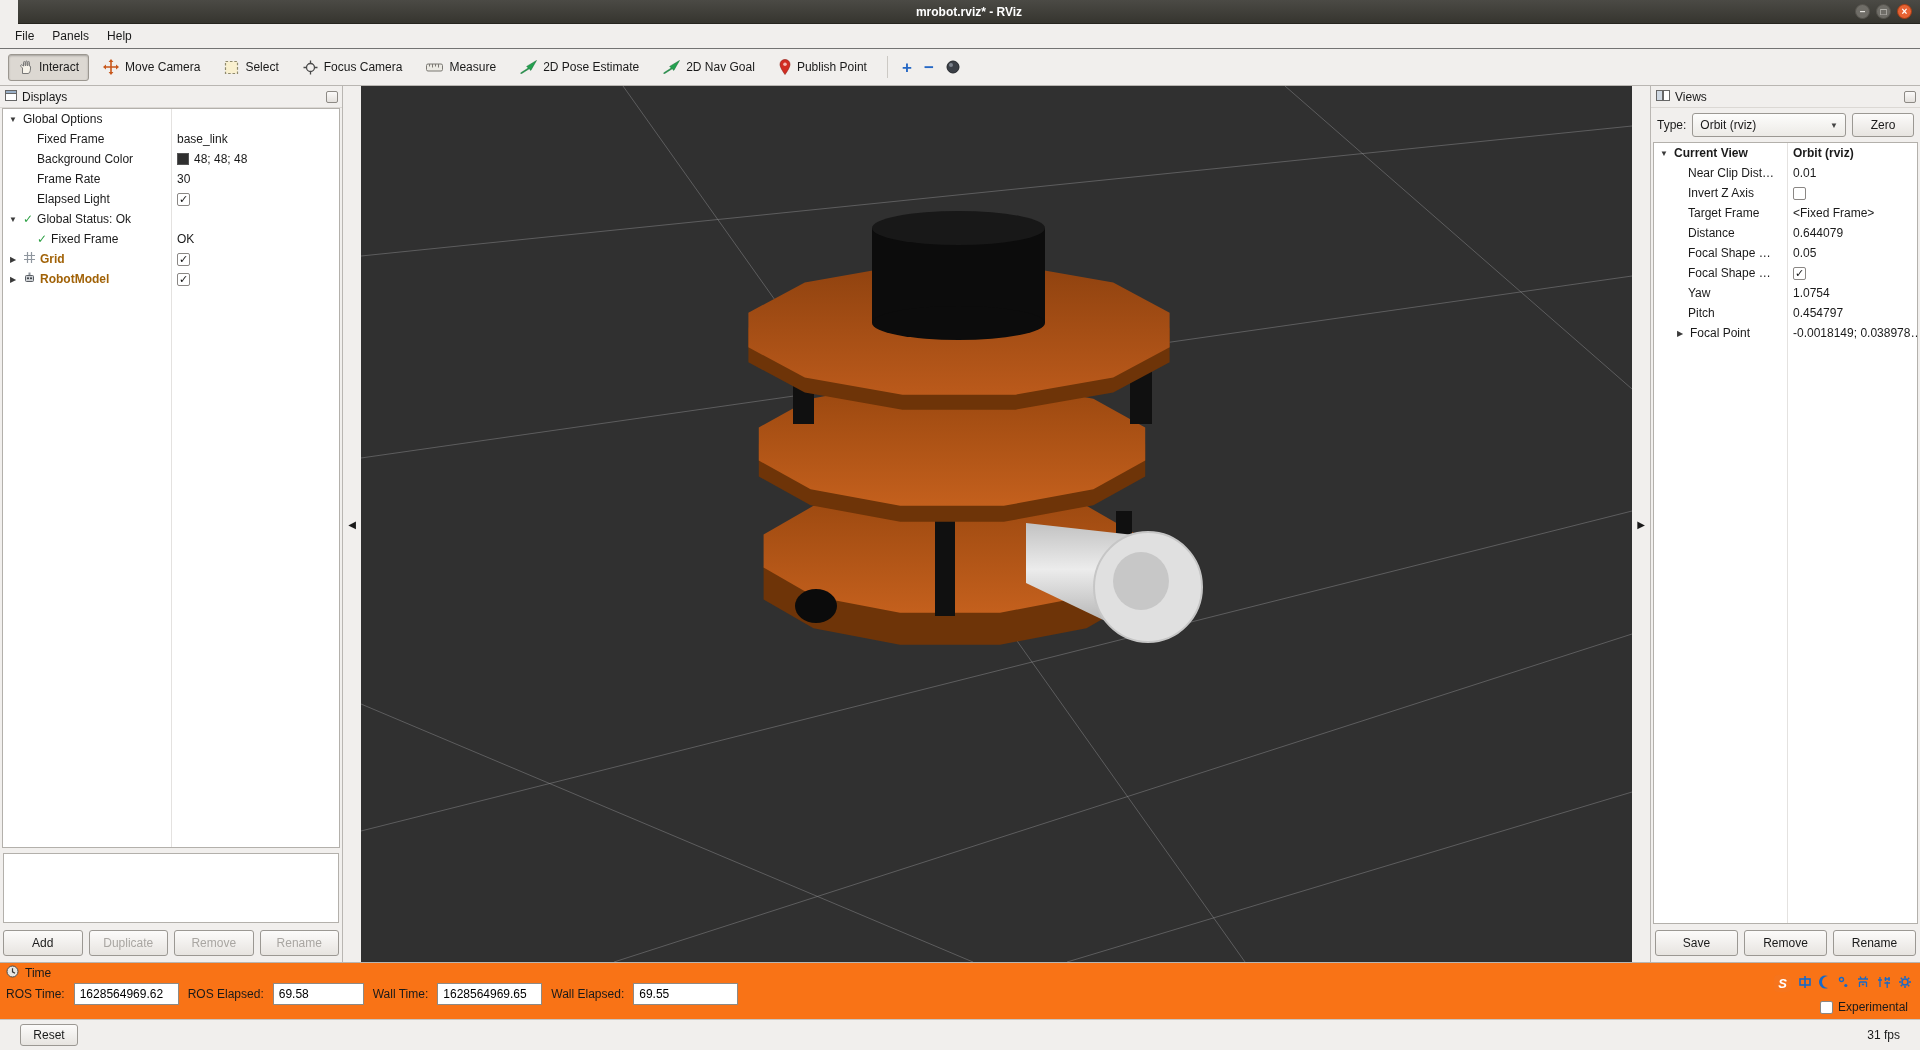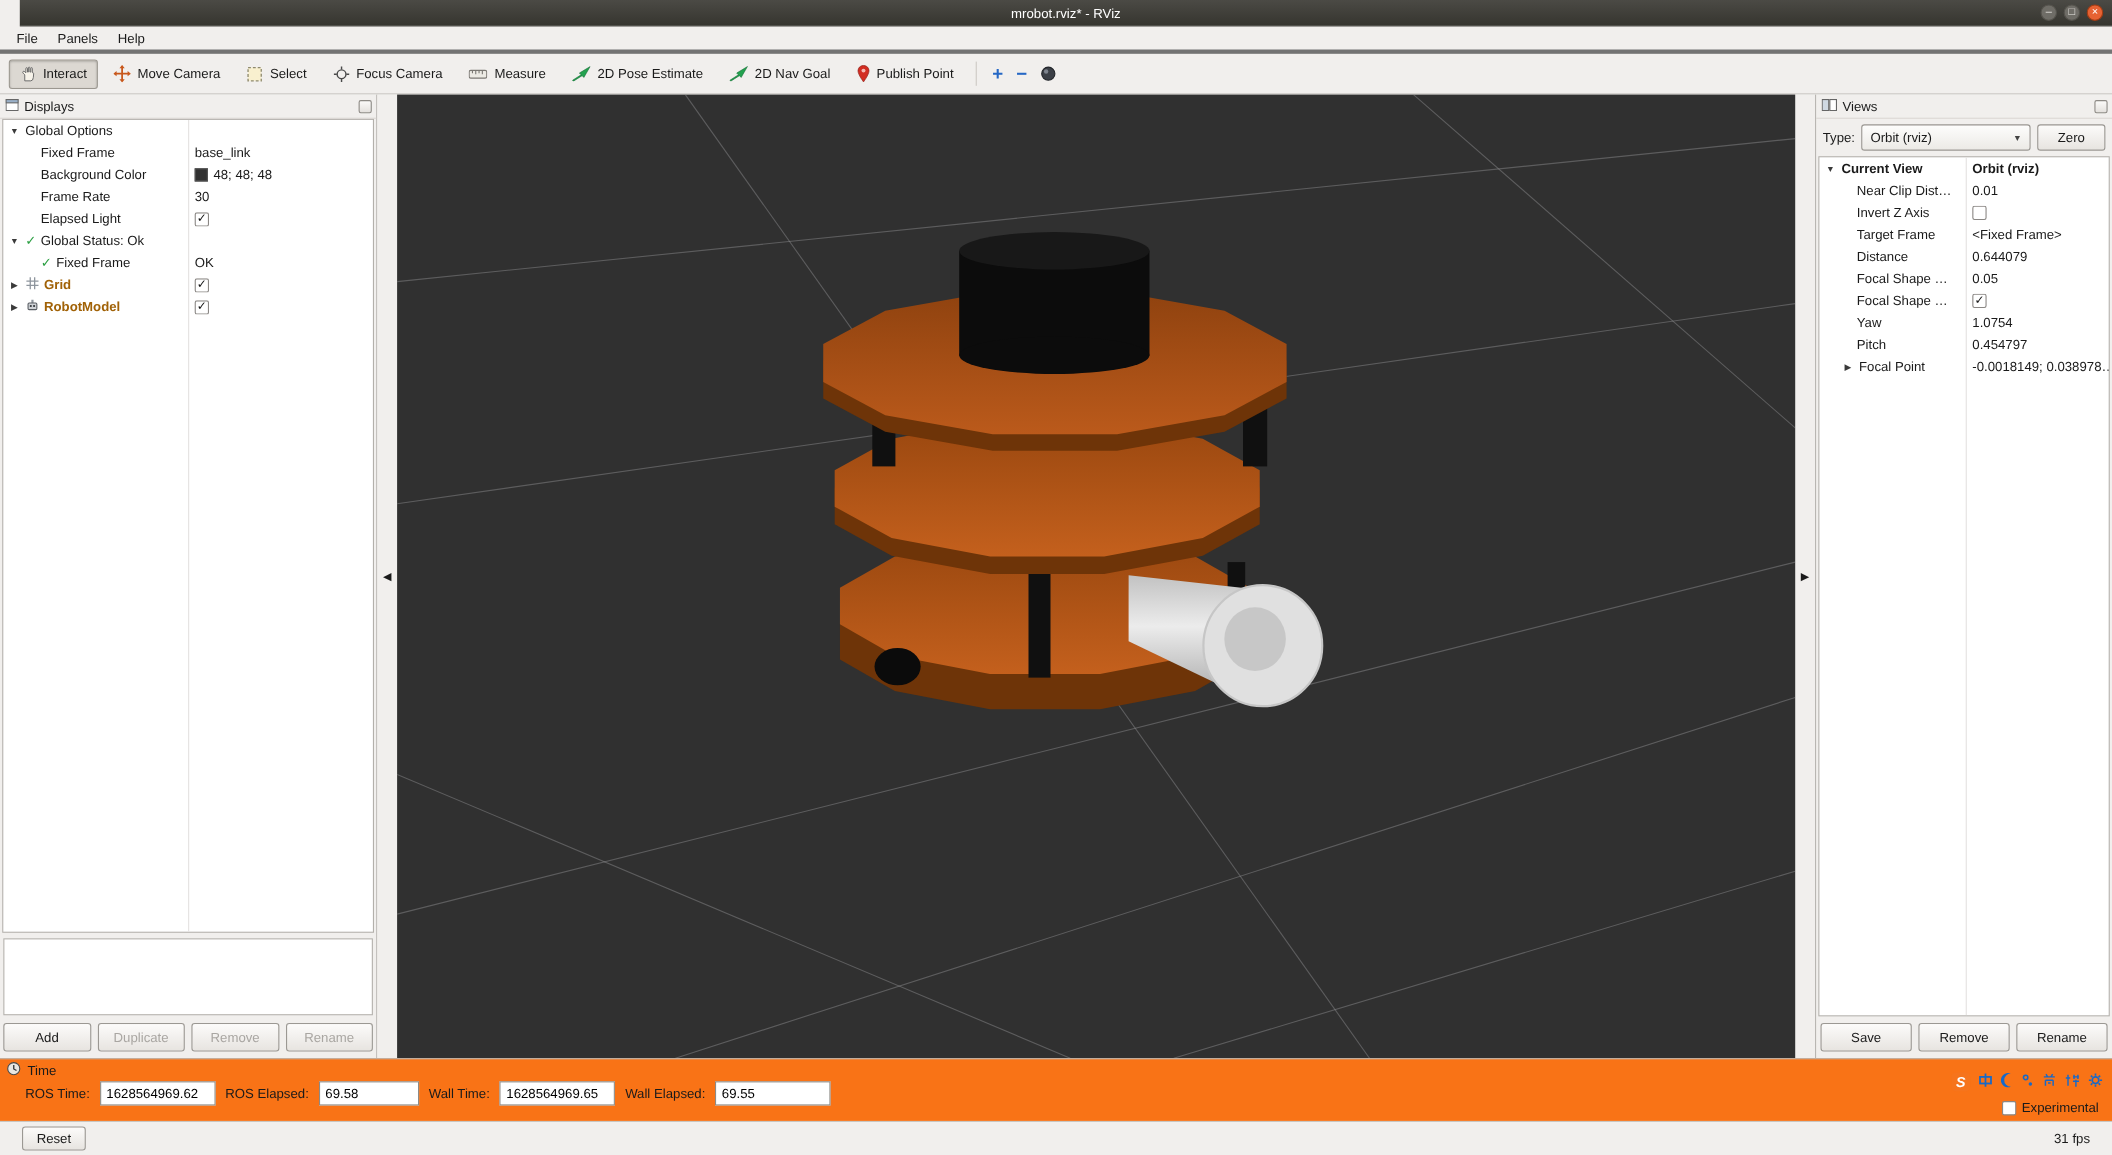--- a/index.html
+++ b/index.html
@@ -3,29 +3,29 @@
 <meta charset="utf-8">
 <style>
   * { margin:0; padding:0; box-sizing:border-box; }
   html,body { width:1920px; height:1050px; overflow:hidden;
     font-family:"Liberation Sans","DejaVu Sans",sans-serif; font-size:12px; color:#1a1a1a;
     background:#f1efed; }
 
   
   .titlebar { height:24px; background:linear-gradient(#4b4a45,#36352f); color:#fff;
     display:flex; align-items:center; justify-content:center; position:relative;
-    font-weight:normal; font-size:12px; border-bottom:1px solid #26251f;margin-left:18px; }
+    font-weight:bold; font-size:12px; border-bottom:1px solid #26251f;margin-left:18px; }
   .winbtns { position:absolute; right:8px; top:4px; display:flex; gap:6px; }
   .wbtn { width:15px; height:15px; border-radius:50%; background:#6f6d67; color:#e8e6e1;
     display:flex; align-items:center; justify-content:center; font-size:10px; line-height:1;
     border:1px solid #55534d; }
   .wbtn.close { background:#e66233; border-color:#a33c14; color:#fff; }
 
   
-  .menubar { height:25px; background:#f1efed; border-bottom:4px solid #737373;
+  .menubar { height:25px; background:#f1efed; border-bottom:1px solid #737373;
     display:flex; align-items:center; padding-left:6px; }
   .menu-item { padding:3px 9px; }
 
   
   .toolbar { height:37px; background:#f1efed; border-bottom:1px solid #b9b6b2;
     display:flex; align-items:center; padding:0 8px; gap:4px; }
   .tool { display:flex; align-items:center; gap:6px; padding:5px 9px; border:1px solid transparent;
     border-radius:3px; white-space:nowrap; }
   .tool.active { background:#dcd8d2; border-color:#9b9790; box-shadow:inset 0 1px 2px rgba(0,0,0,.25); }
   .ticon { display:flex; align-items:center; }
@@ -80,21 +80,21 @@
 
   
   .splitter { width:18px; background:#f1efed; display:flex; align-items:center; justify-content:center; }
   .coll { font-size:10px; color:#1a1a1a; }
   .viewport { flex:1; position:relative; overflow:hidden; }
   .scene { position:absolute; inset:0; width:100%; height:100%; display:block; }
 
   
   .time-panel { height:57px; background:#f97316; border-top:1px solid #b9b6b2; position:relative; }
   .time-header { height:20px; display:flex; align-items:center; gap:6px; padding-left:6px; }
-  .time-fields { display:flex; align-items:center; gap:9px; padding-left:23px; }
+  .time-fields { display:flex; align-items:center; gap:9px; padding-left:6px; }
   .tfield { height:22px; border:1px solid #8d8a85; background:#fff; padding:0 5px;
     font-size:12px; font-family:inherit; }
   .w105 { width:105px; } .w115 { width:91px; }
   .experimental { position:absolute; right:12px; bottom:5px; display:flex; align-items:center; gap:5px; }
   .ime { position:absolute; right:8px; top:12px; display:flex; align-items:center; gap:7px; }
   .sogou { width:17px; height:17px; background:#f6741c; color:#fff; font-weight:bold; font-style:italic;
     border-radius:4px; display:flex; align-items:center; justify-content:center; font-size:13px; }
 
   
   .statusbar { height:31px; background:#f1efed; border-top:1px solid #c9c6c1;

